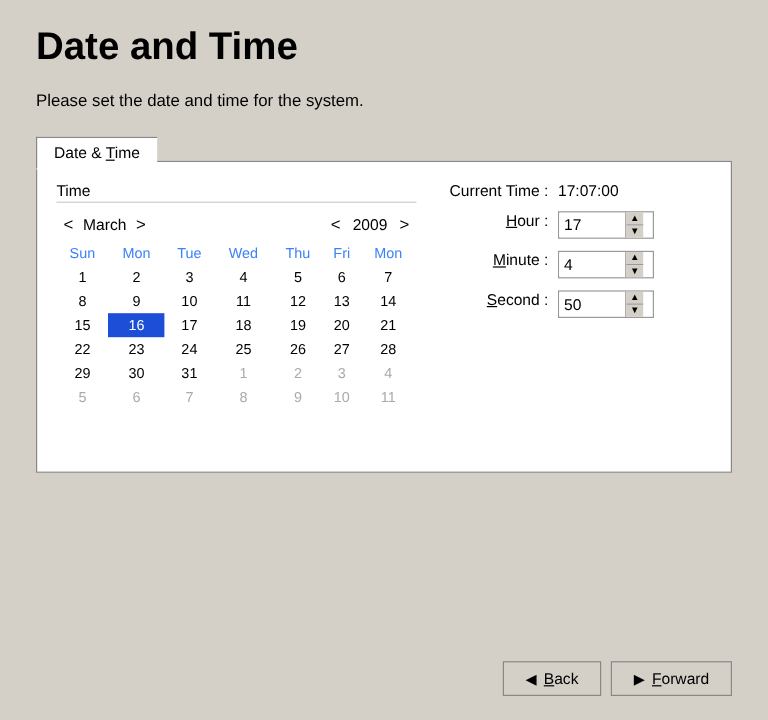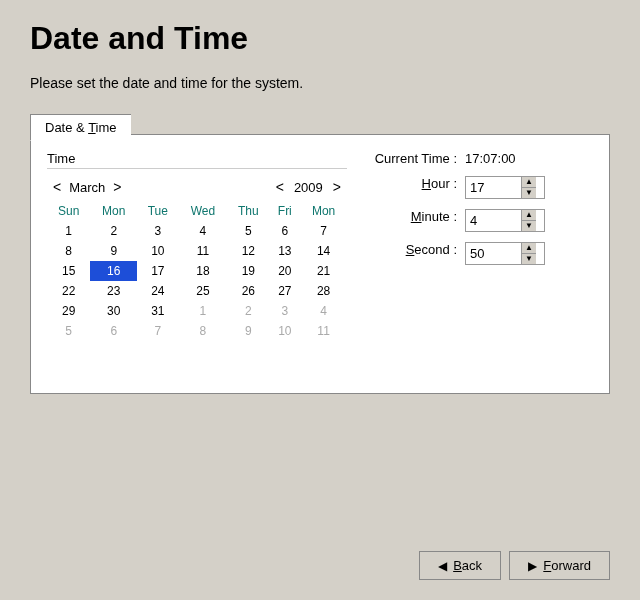--- a/index.html
+++ b/index.html
@@ -101,21 +101,21 @@
     }
     .calendar-table {
       border-collapse: collapse;
       width: 100%;
       font-size: 12px;
     }
     .calendar-table th {
       text-align: center;
       padding: 3px 2px;
       font-weight: normal;
-      color: #0f766e;
+      color: #3b82f6;
       font-size: 12px;
     }
     .calendar-table td {
       text-align: center;
       padding: 3px 2px;
       color: #000;
       cursor: pointer;
     }
     .calendar-table td.other-month {
       color: #aaa;

